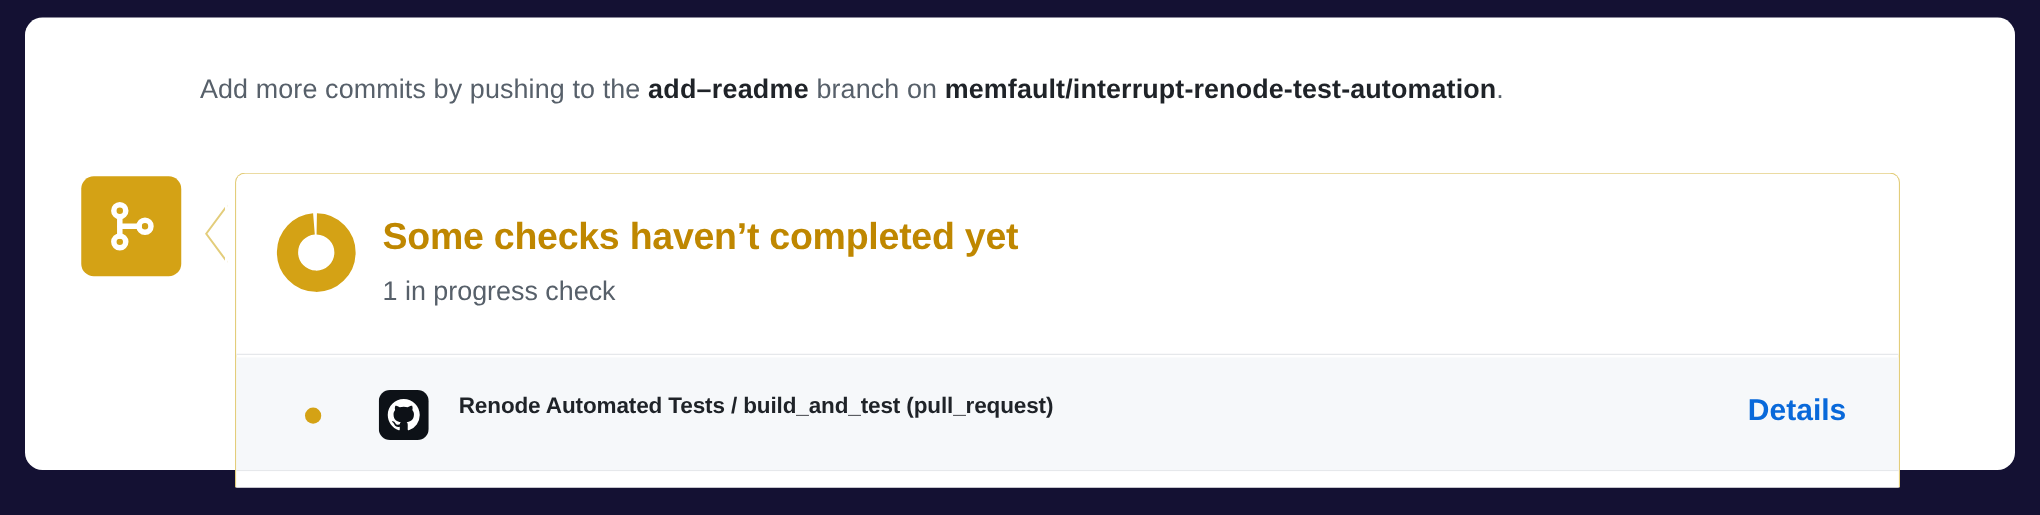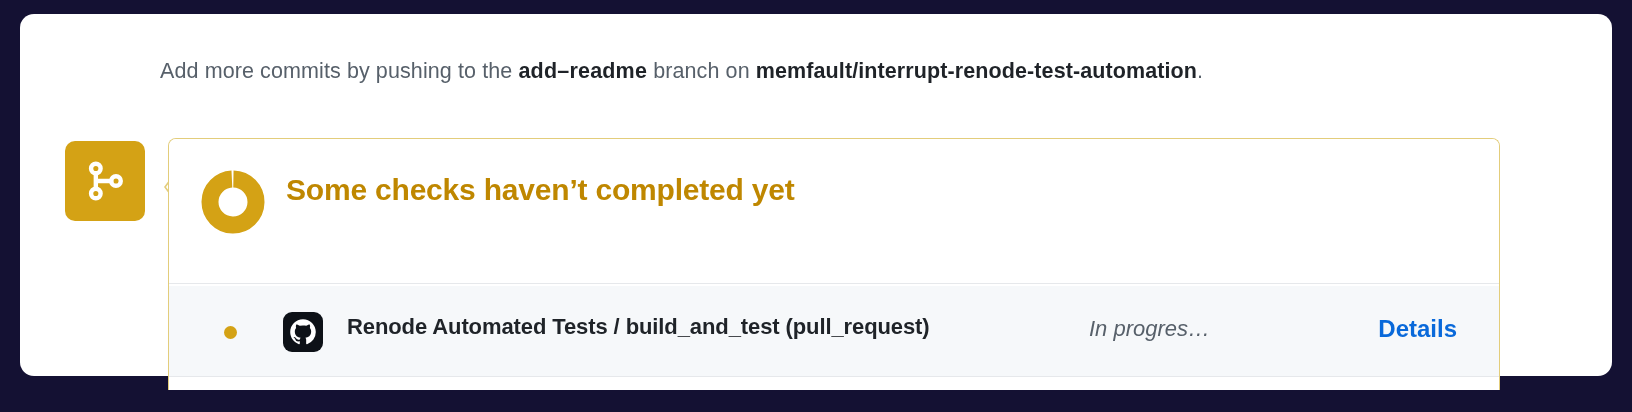--- a/index.html
+++ b/index.html
@@ -57,21 +57,21 @@
     border-radius: 10px;
     display: flex;
     align-items: center;
     justify-content: center;
   }
   #branch-badge svg { display: block; }
 
   
   #checks-box {
     position: absolute;
-    left: 148px;
+    left: 168px;
     top: 124px;
     width: 1332px;
     height: 252px;
     border: 1.6px solid #e3cd7b;
     border-bottom: none;
     border-radius: 8px 8px 0 0;
     background: #ffffff;
     box-sizing: border-box;
     overflow: hidden;
   }
@@ -159,21 +159,21 @@
     position: absolute;
     left: 114px;
     top: 26px;
     width: 40px;
     height: 40px;
   }
   #check-name {
     position: absolute;
     left: 178px;
     top: 28px;
-    font-size: 22px;
+    font-size: 18px;
     font-weight: 700;
     color: #1f2328;
     letter-spacing: -0.1px;
     white-space: nowrap;
   }
   #check-status {
     position: absolute;
     left: 920px;
     top: 30px;
     font-size: 22px;
@@ -235,33 +235,33 @@
 
     <div id="checks-header">
 
       <div id="status-ring">
         <svg width="64" height="64" viewBox="0 0 64 64">
           <circle cx="32" cy="32" r="23" fill="none" stroke="#d4a215" stroke-width="17" stroke-dasharray="142 3.5" transform="rotate(-89 32 32)"></circle>
         </svg>
       </div>
 
       <div id="checks-title">Some checks haven’t completed yet</div>
+      <div id="checks-subtitle">1 in progress check</div>
     </div>
 
     <div id="check-row">
       <span id="check-dot"></span>
 
       <span id="gh-actions-icon">
         <svg width="40" height="40" viewBox="0 0 40 40">
           <rect x="0" y="0" width="40" height="40" rx="9" fill="#0d1117"></rect>
           <path fill="#ffffff" d="M20 7.2c-7.1 0-12.8 5.7-12.8 12.8 0 5.65 3.67 10.45 8.75 12.14.64.12.87-.28.87-.62 0-.3-.01-1.1-.02-2.16-3.56.77-4.31-1.72-4.31-1.72-.58-1.48-1.42-1.87-1.42-1.87-1.16-.79.09-.78.09-.78 1.28.09 1.96 1.32 1.96 1.32 1.14 1.96 2.99 1.39 3.72 1.07.12-.83.45-1.39.81-1.71-2.84-.32-5.83-1.42-5.83-6.32 0-1.4.5-2.54 1.32-3.43-.13-.32-.57-1.62.13-3.38 0 0 1.08-.35 3.52 1.31a12.2 12.2 0 0 1 3.2-.43c1.09 0 2.19.15 3.21.43 2.44-1.66 3.51-1.31 3.51-1.31.7 1.76.26 3.06.13 3.38.82.89 1.32 2.03 1.32 3.43 0 4.91-2.99 5.99-5.84 6.31.46.4.87 1.18.87 2.38 0 1.72-.02 3.1-.02 3.52 0 .34.23.74.88.62A12.81 12.81 0 0 0 32.8 20c0-7.1-5.7-12.8-12.8-12.8z"></path>
         </svg>
       </span>
 
       <div id="check-name">Renode Automated Tests / build_and_test (pull_request)</div>
-      <div id="check-status">In progres…</div>
       <a id="check-details" href="#">Details</a>
     </div>
 
     <div id="check-row-next"></div>
   </div>
 
 </div>
 
 </body></html>

